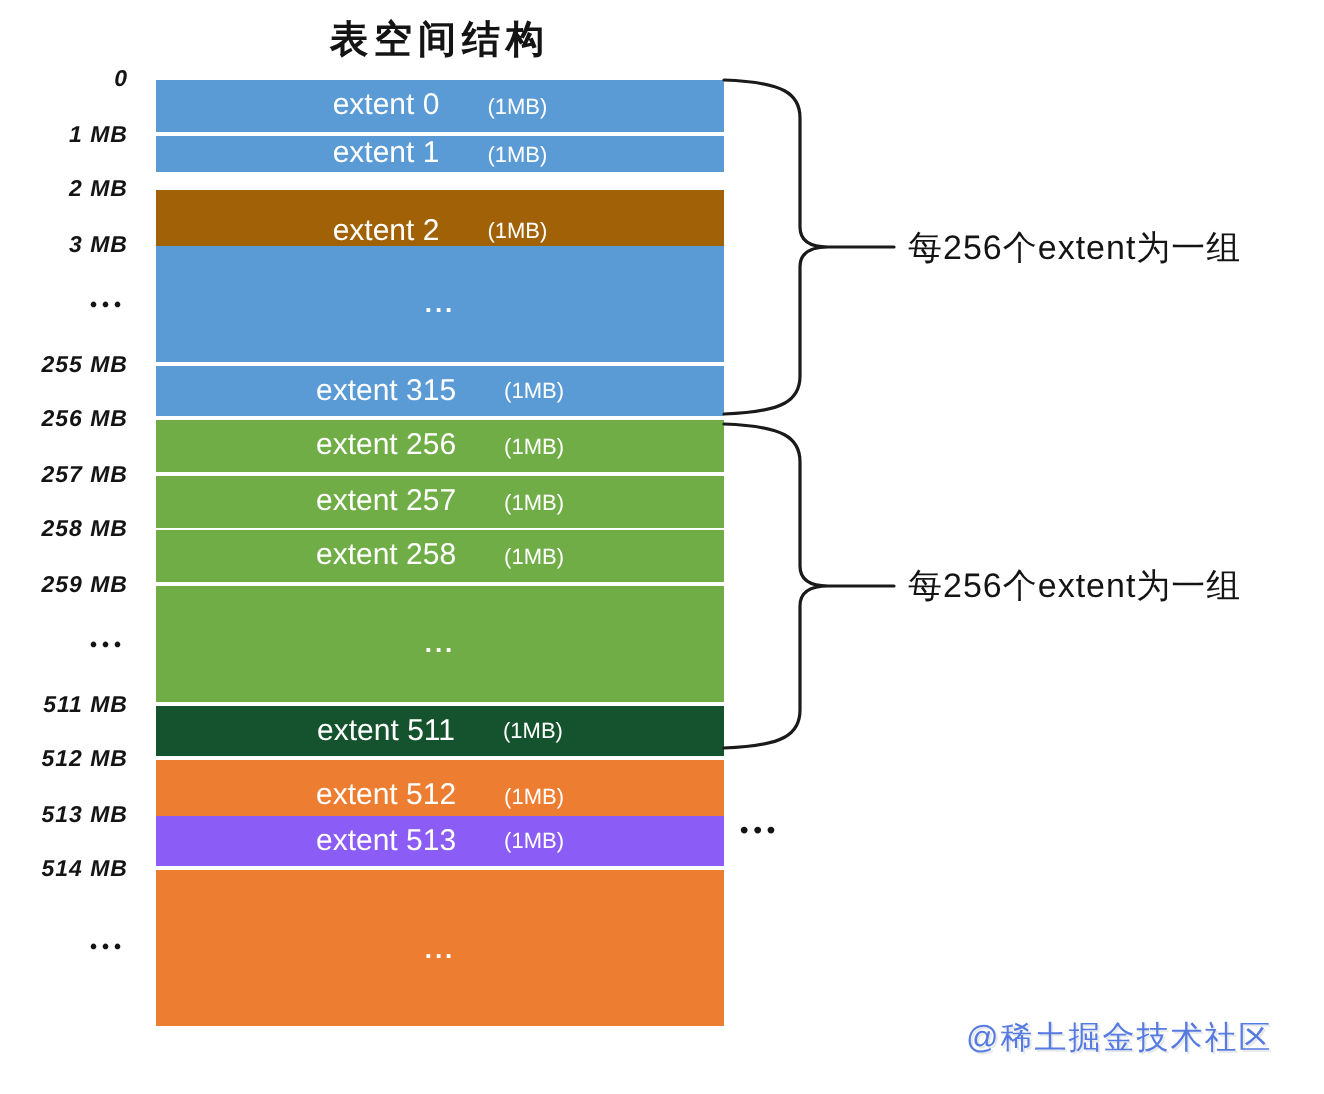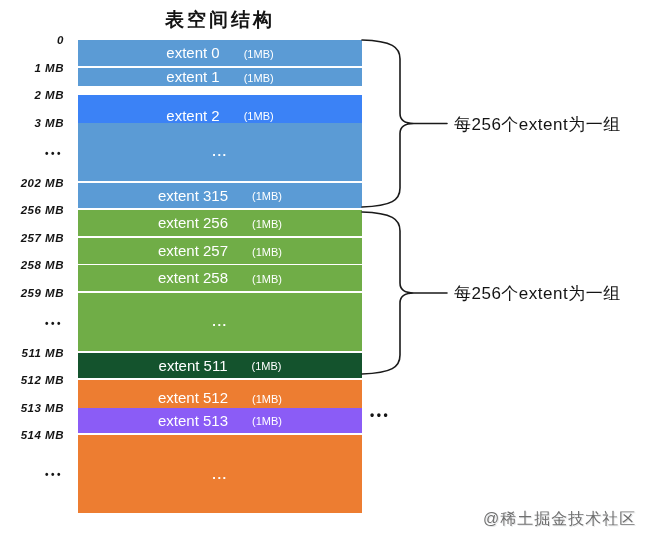--- a/index.html
+++ b/index.html
@@ -40,58 +40,58 @@
   .annotation {
     position:absolute; left:454px; transform:translateY(-50%);
     font-size:17px; color:#141414; letter-spacing:0.5px; white-space:nowrap;
   }
   .right-ellipsis {
     position:absolute; left:370px; top:415px; transform:translateY(-50%);
     font-size:12px; font-weight:bold; letter-spacing:2.5px; color:#141414;
   }
   .watermark {
     position:absolute; left:483px; top:509px;
-    font-size:16px; color:#404040; opacity:0.75; letter-spacing:1px;
+    font-size:16px; color:#1d4ed8; opacity:0.75; letter-spacing:1px;
     white-space:nowrap;
     text-shadow:1px 1px 0 rgba(190,193,197,0.5);
   }
 </style>
 </head>
 <body>
 
 <div class="canvas">
   <div class="title">表空间结构</div>
   <div id="axis-labels">
       <div class="axis-label" style="top:40px">0</div>
       <div class="axis-label" style="top:67.5px">1 MB</div>
       <div class="axis-label" style="top:95px">2 MB</div>
       <div class="axis-label" style="top:122.5px">3 MB</div>
       <div class="axis-label axis-dots" style="top:152.5px">•••</div>
-      <div class="axis-label" style="top:182.5px">202 MB</div>
+      <div class="axis-label" style="top:182.5px">255 MB</div>
       <div class="axis-label" style="top:210px">256 MB</div>
       <div class="axis-label" style="top:237.5px">257 MB</div>
       <div class="axis-label" style="top:265px">258 MB</div>
       <div class="axis-label" style="top:292.5px">259 MB</div>
       <div class="axis-label axis-dots" style="top:322.5px">•••</div>
       <div class="axis-label" style="top:352.5px">511 MB</div>
       <div class="axis-label" style="top:380px">512 MB</div>
       <div class="axis-label" style="top:407.5px">513 MB</div>
       <div class="axis-label" style="top:435px">514 MB</div>
       <div class="axis-label axis-dots" style="top:474px">•••</div>
     </div>
   <div id="block-stack">
       <div class="row" style="top:40px;height:27.5px;background:#5B9BD5">
         <span class="row-label">extent 0</span>
         <span class="row-size">(1MB)</span>
       </div>
       <div class="row" style="top:67.5px;height:20px;background:#5B9BD5">
         <span class="row-label">extent 1</span>
         <span class="row-size">(1MB)</span>
       </div>
-      <div class="row" style="top:95px;height:42px;background:#3b82f6">
+      <div class="row" style="top:95px;height:42px;background:#a16207">
         <span class="row-label">extent 2</span>
         <span class="row-size">(1MB)</span>
       </div>
       <div class="row ell" style="top:122.5px;height:60px;background:#5B9BD5">
         <span class="row-label">...</span>
       </div>
       <div class="row" style="top:182.5px;height:27.5px;background:#5B9BD5">
         <span class="row-label">extent 315</span>
         <span class="row-size">(1MB)</span>
       </div>

